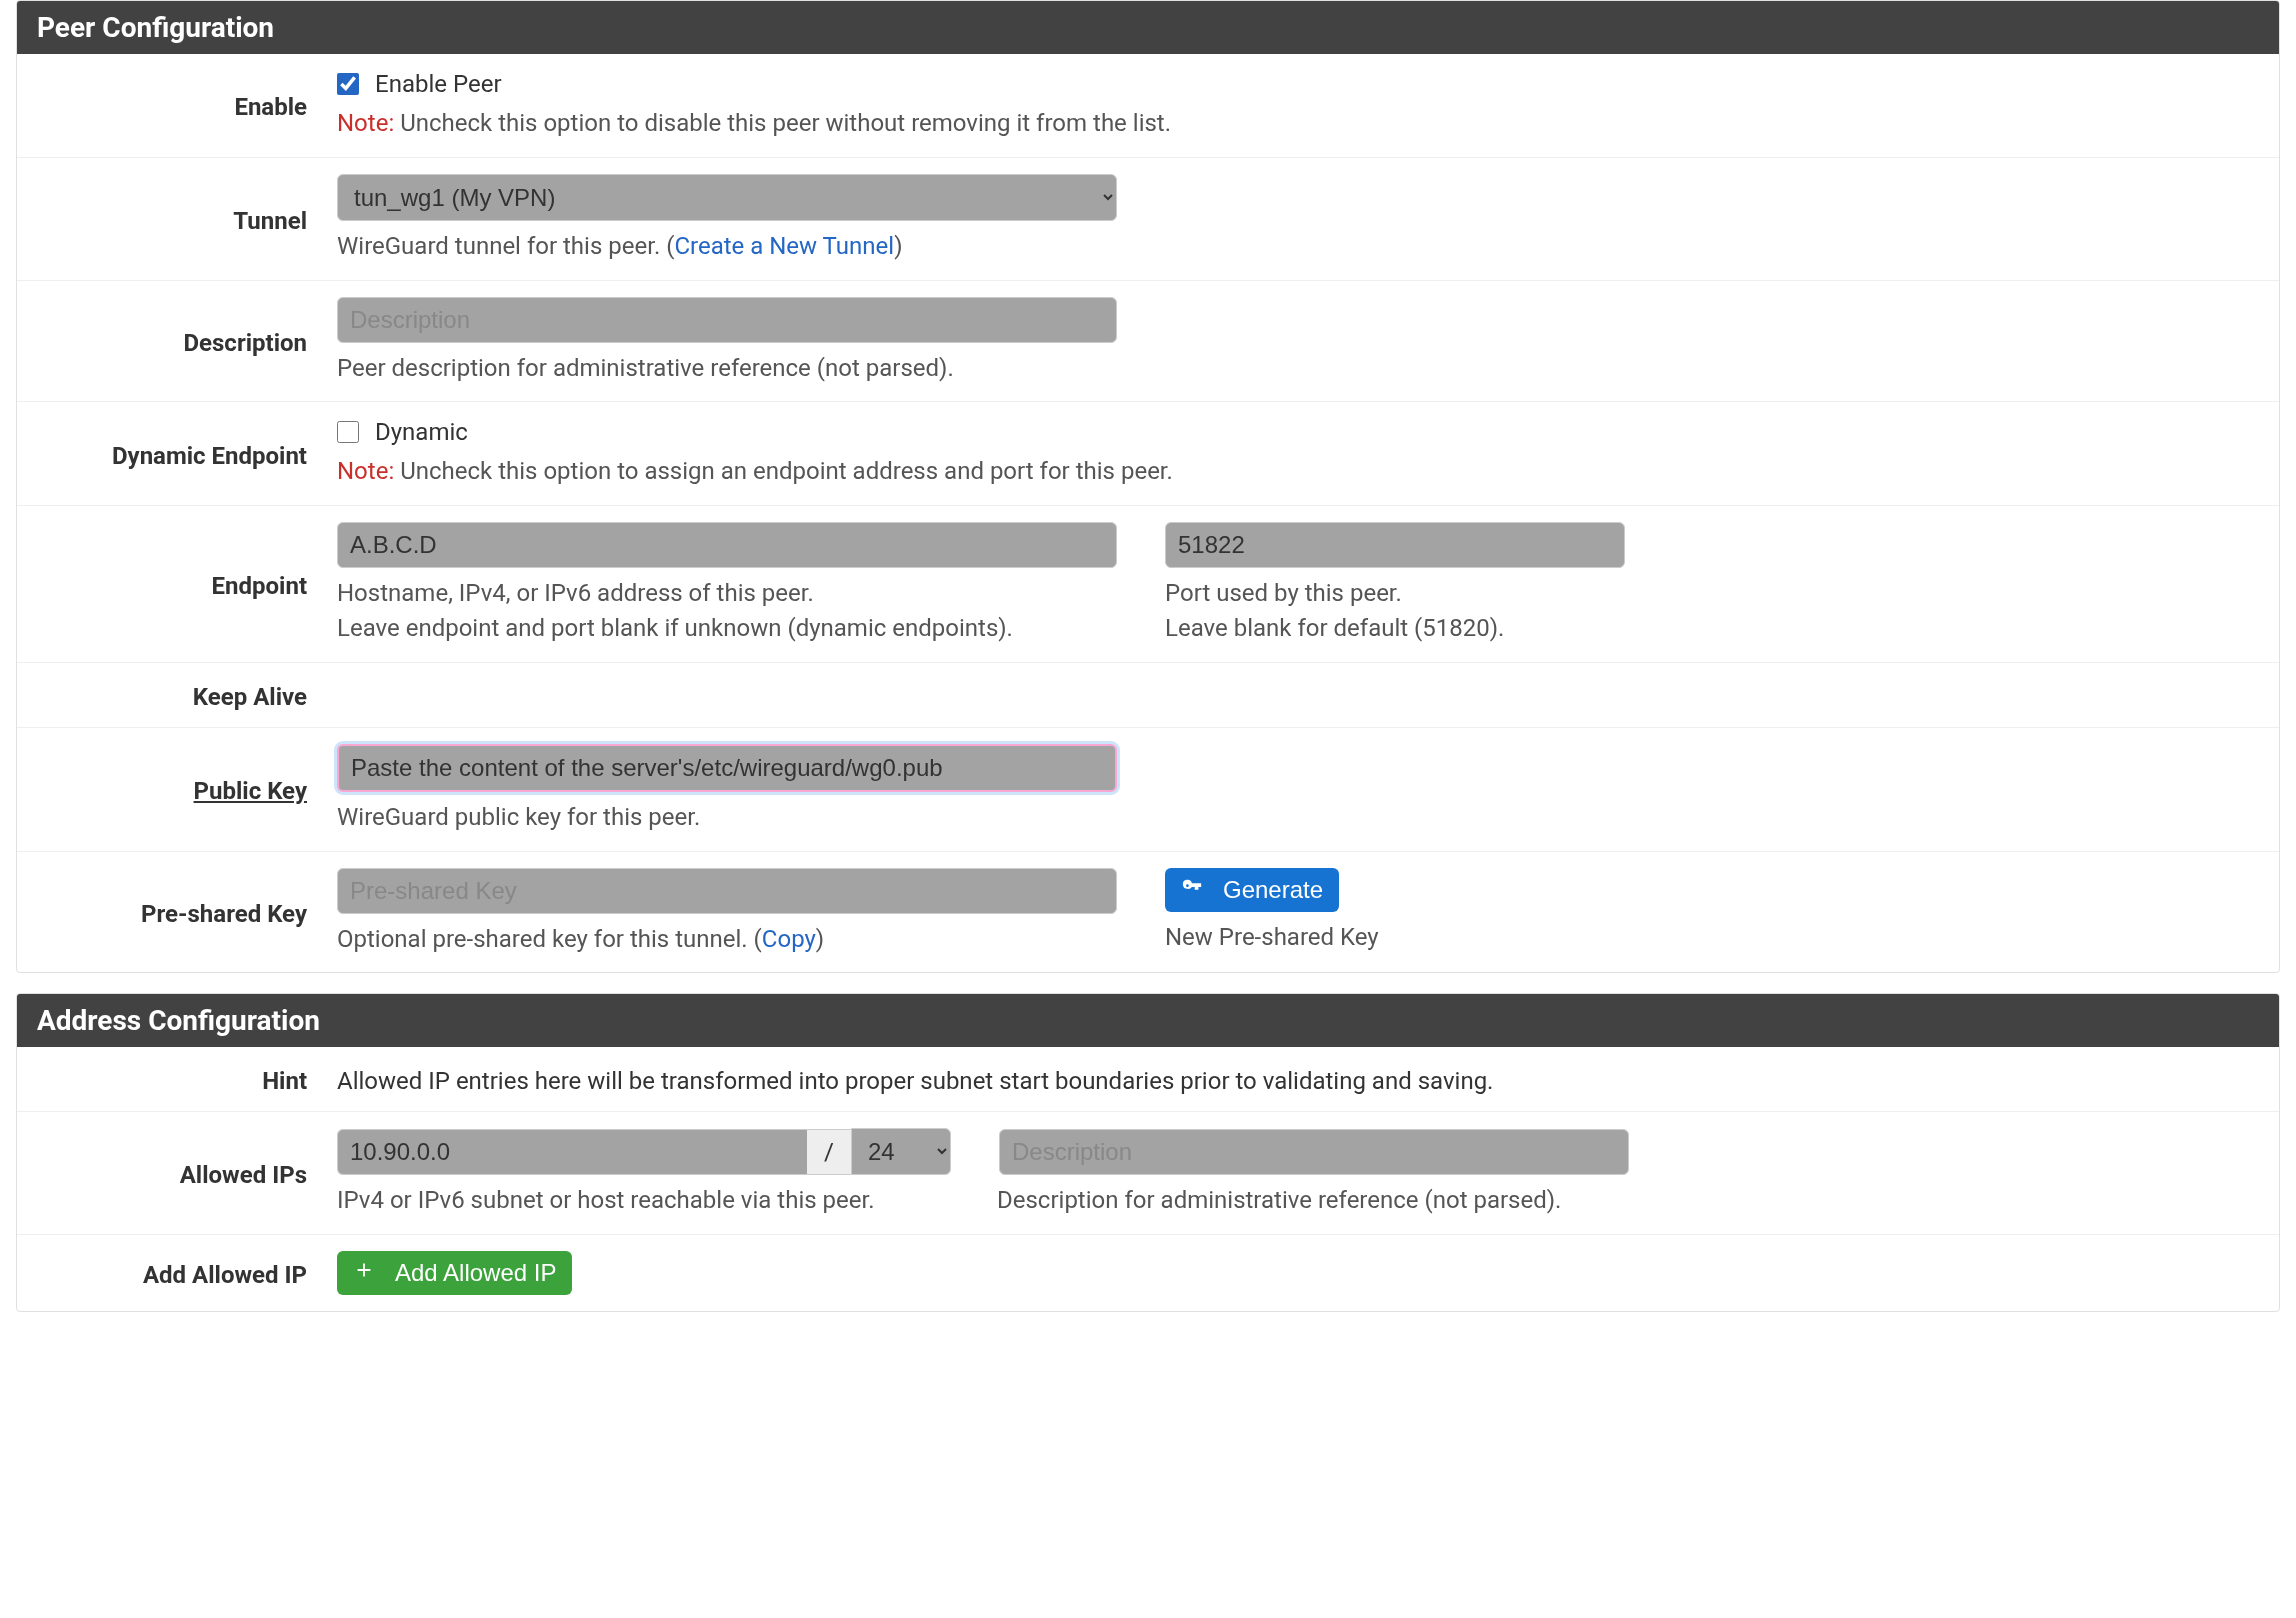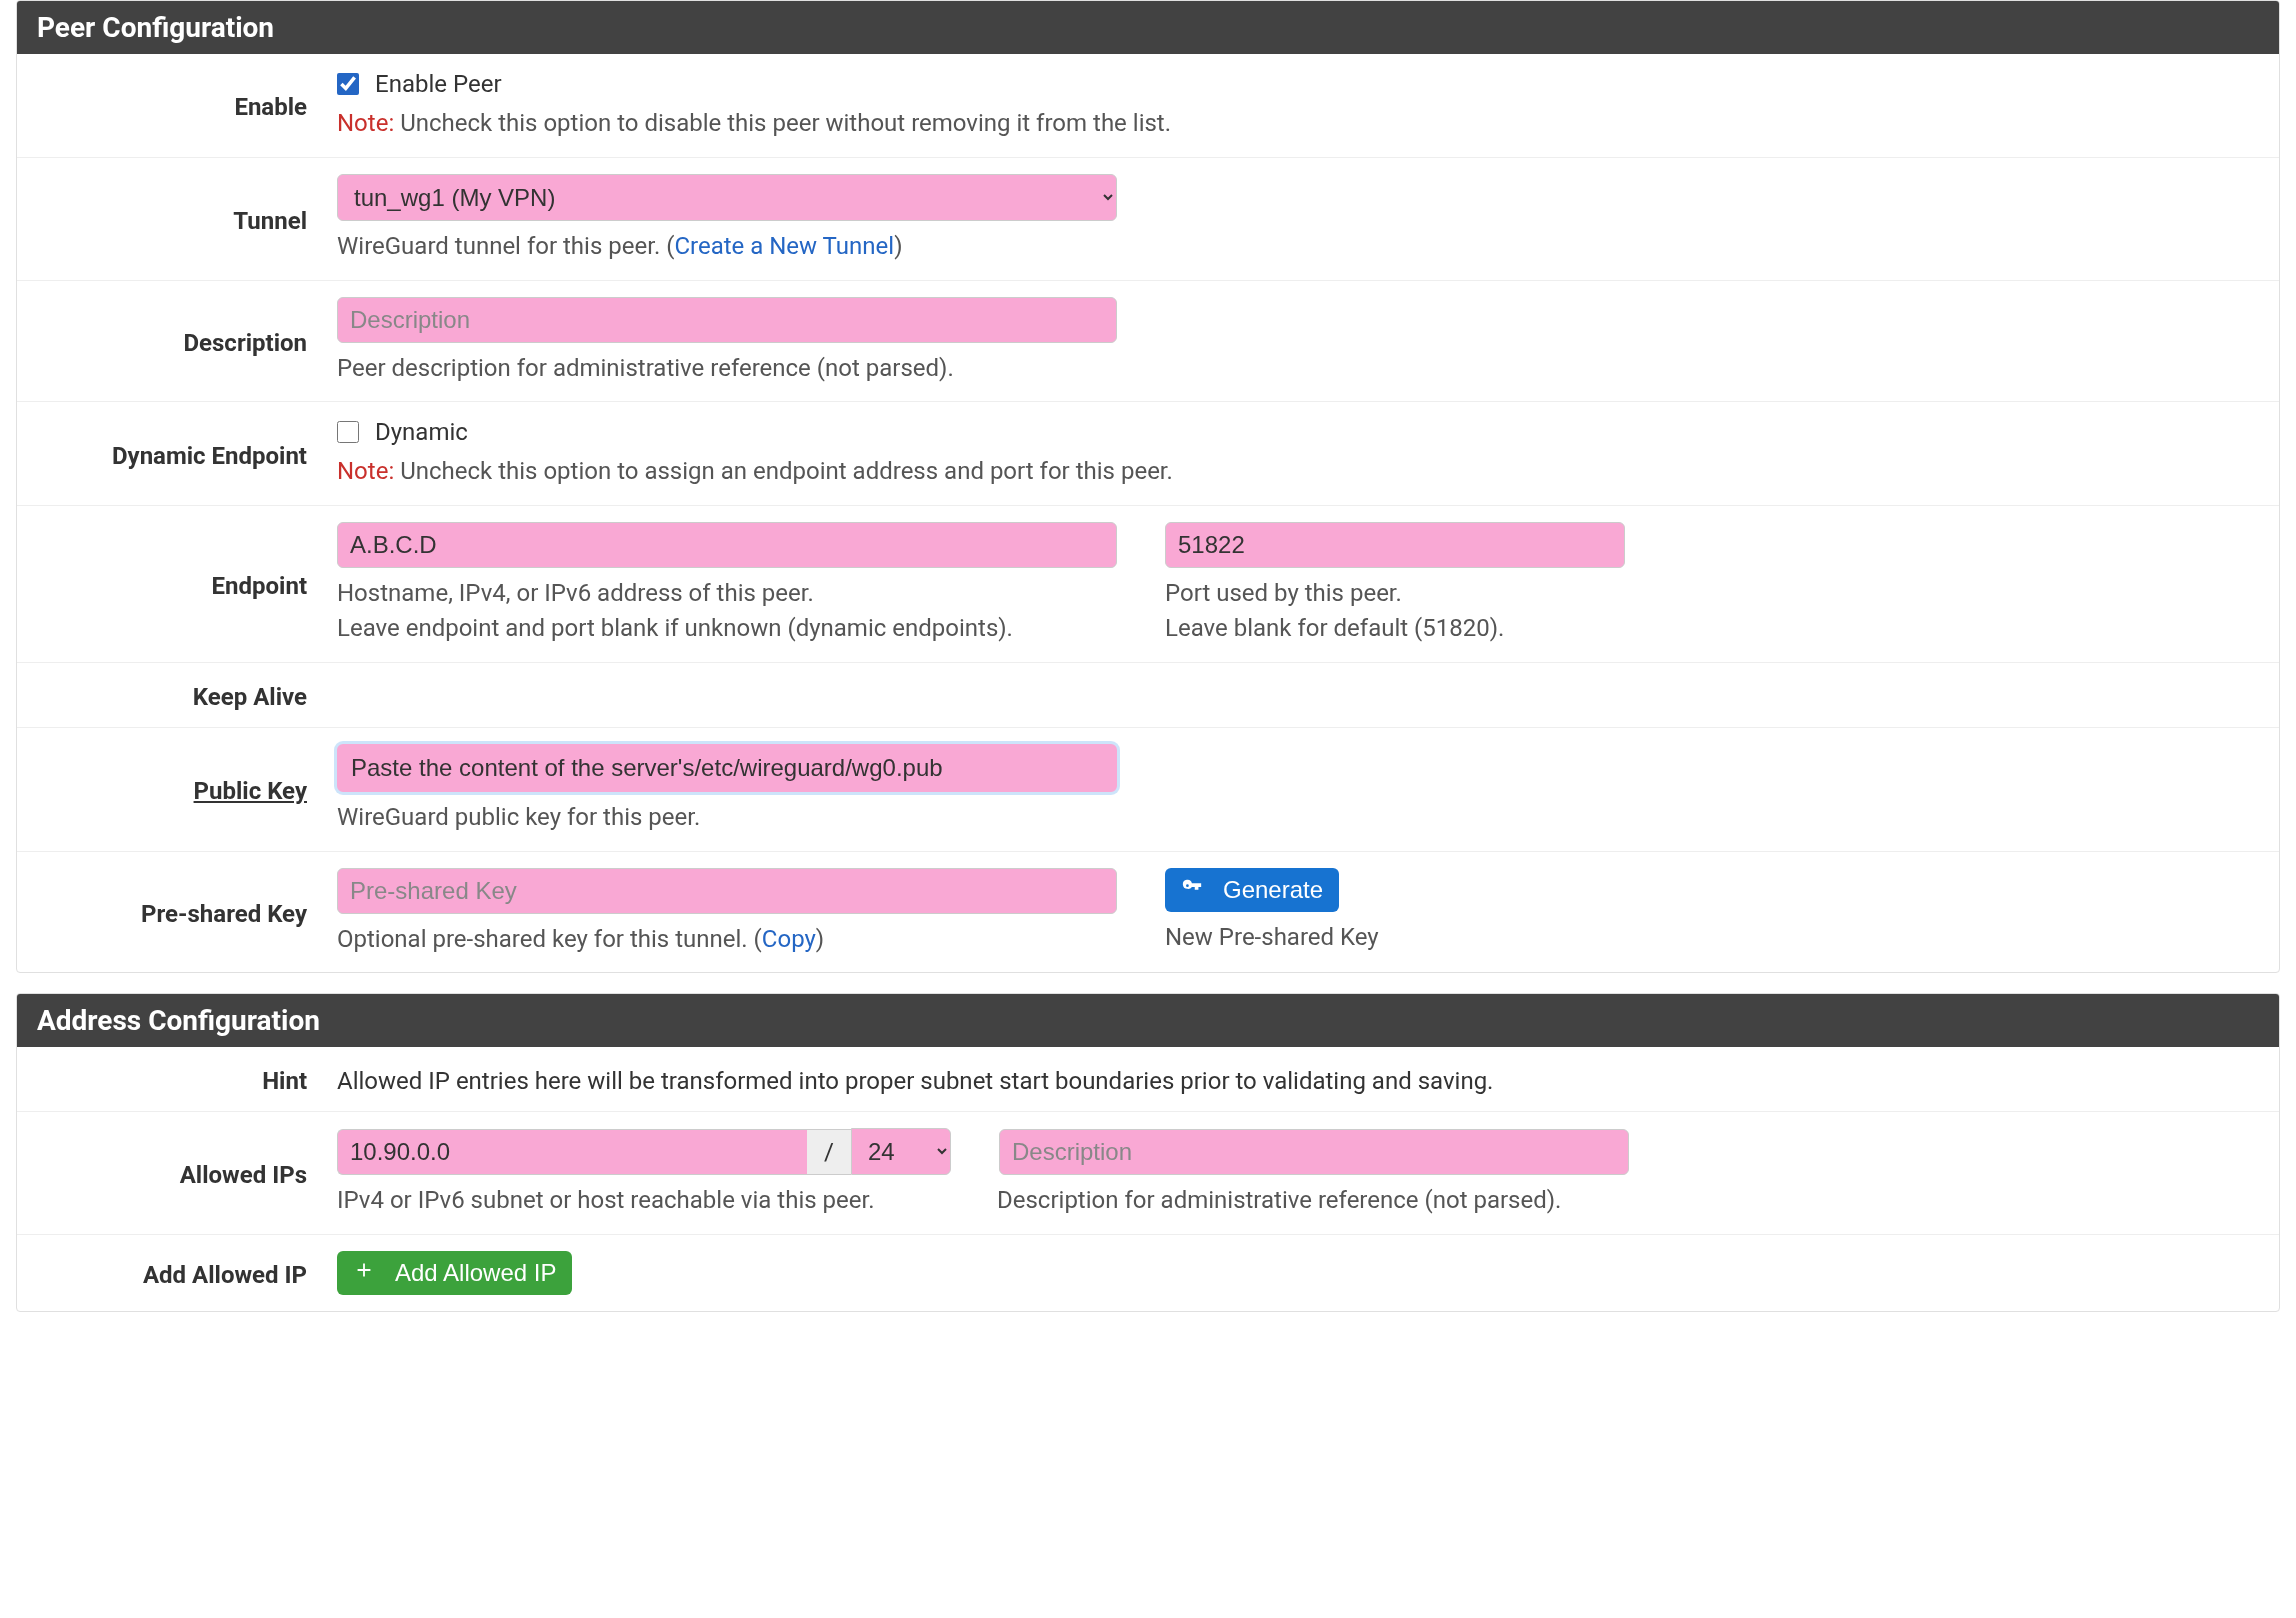--- a/index.html
+++ b/index.html
@@ -47,21 +47,21 @@
   .control-col-2 > div { flex: 0 0 auto; }
   .control-col-2 > div:first-child { width: 780px; }
   .control-col-2 > div:last-child  { flex: 1; }
   input[type="text"], select {
     width: 780px;
     max-width: 100%;
     padding: 8px 12px;
     font-size: 24px;
     border: 1px solid #ccc;
     border-radius: 6px;
-    background: #f9a8d4;
+    background: #a3a3a3;
     color: #333;
   }
   input.focused {
     border: 2px solid #f9a8d4;
     outline: none;
     box-shadow: 0 0 0 3px rgba(111,179,242,0.35);
   }
   .help {
     color: #555;
     margin-top: 8px;

